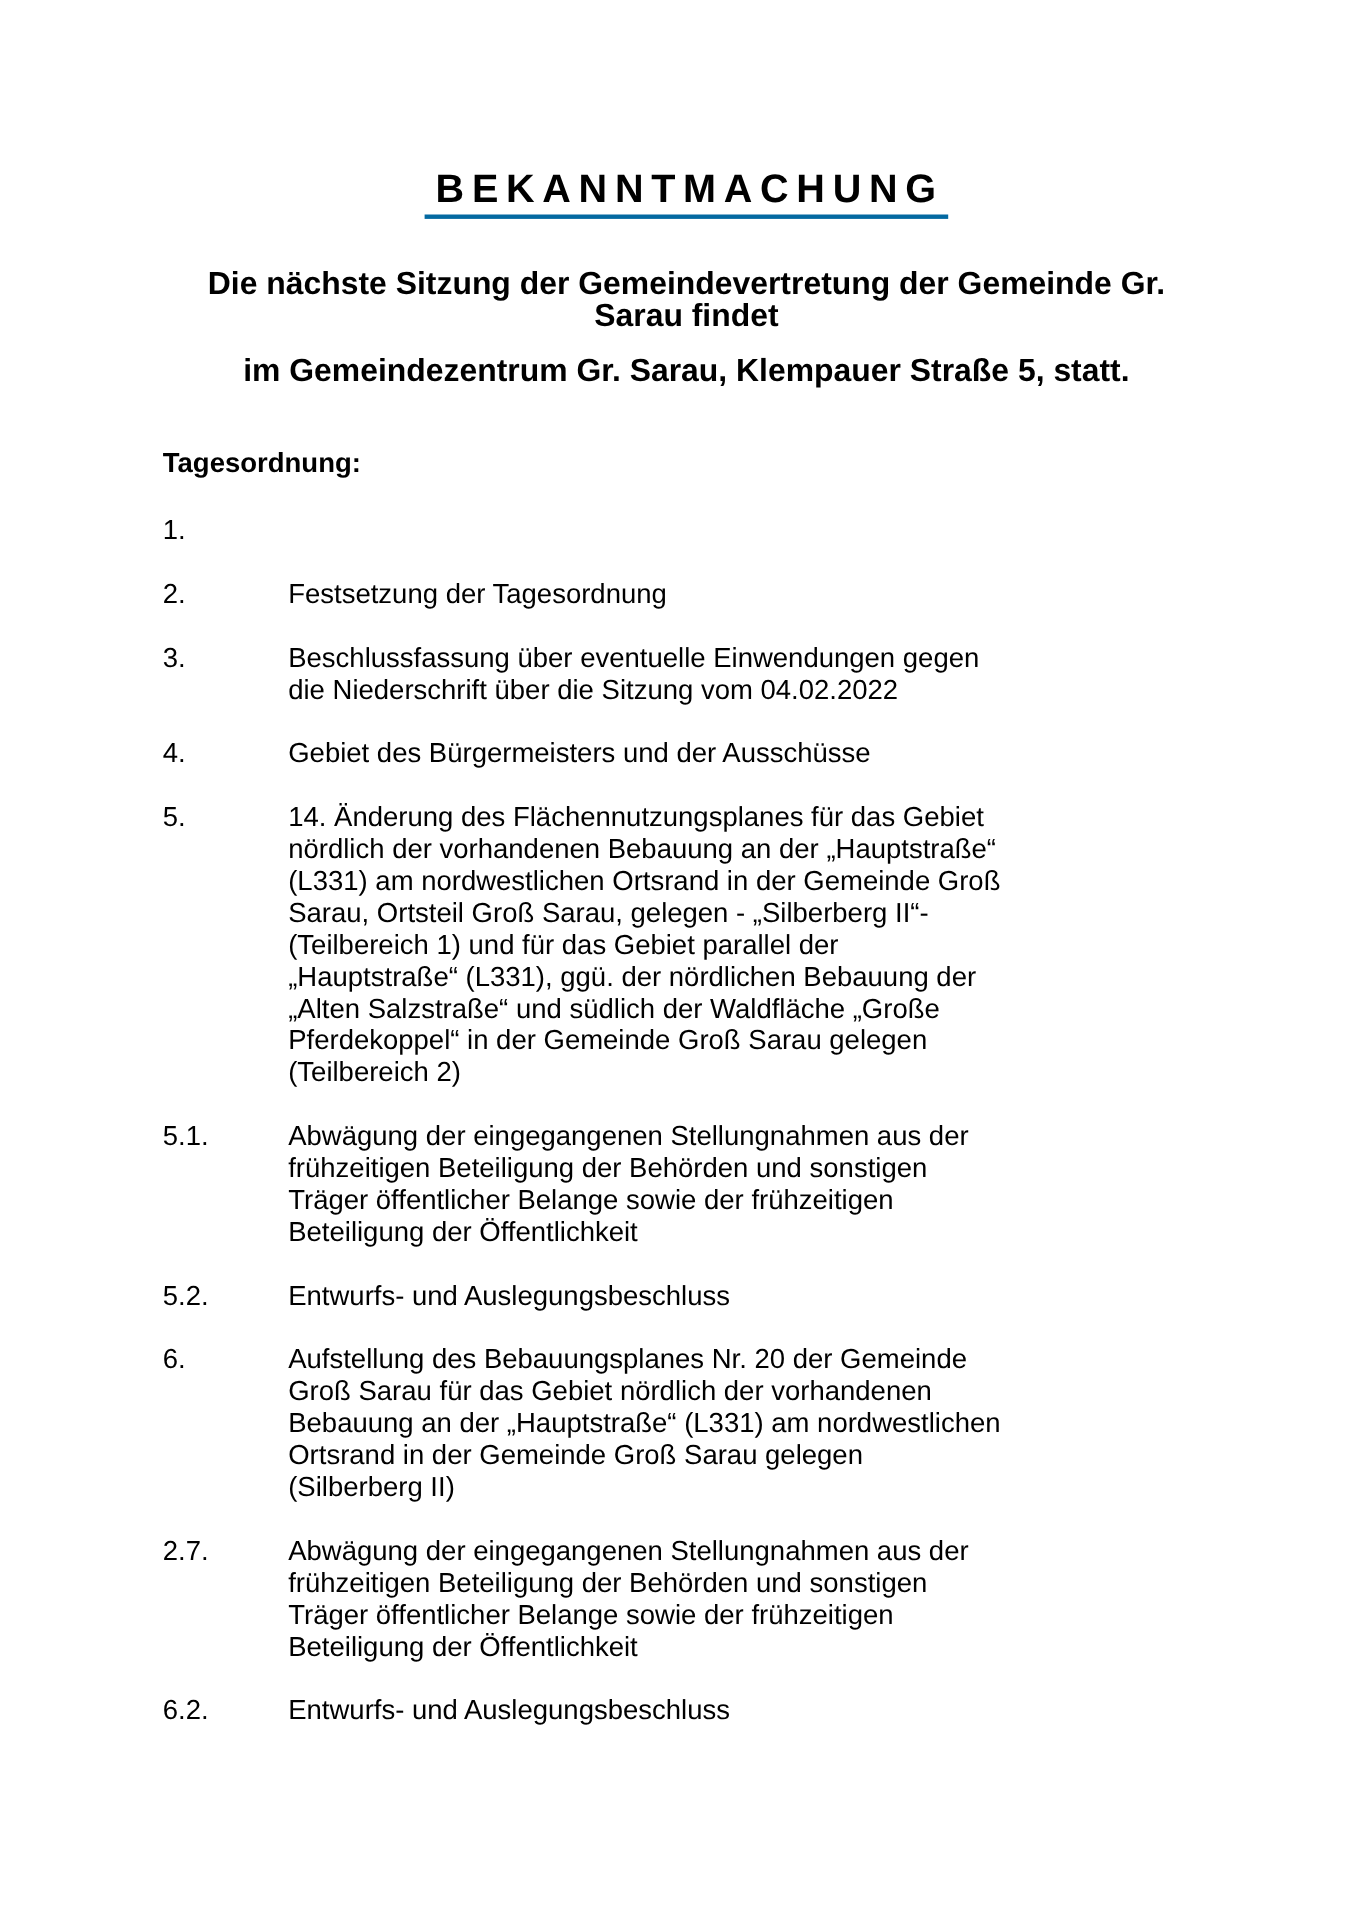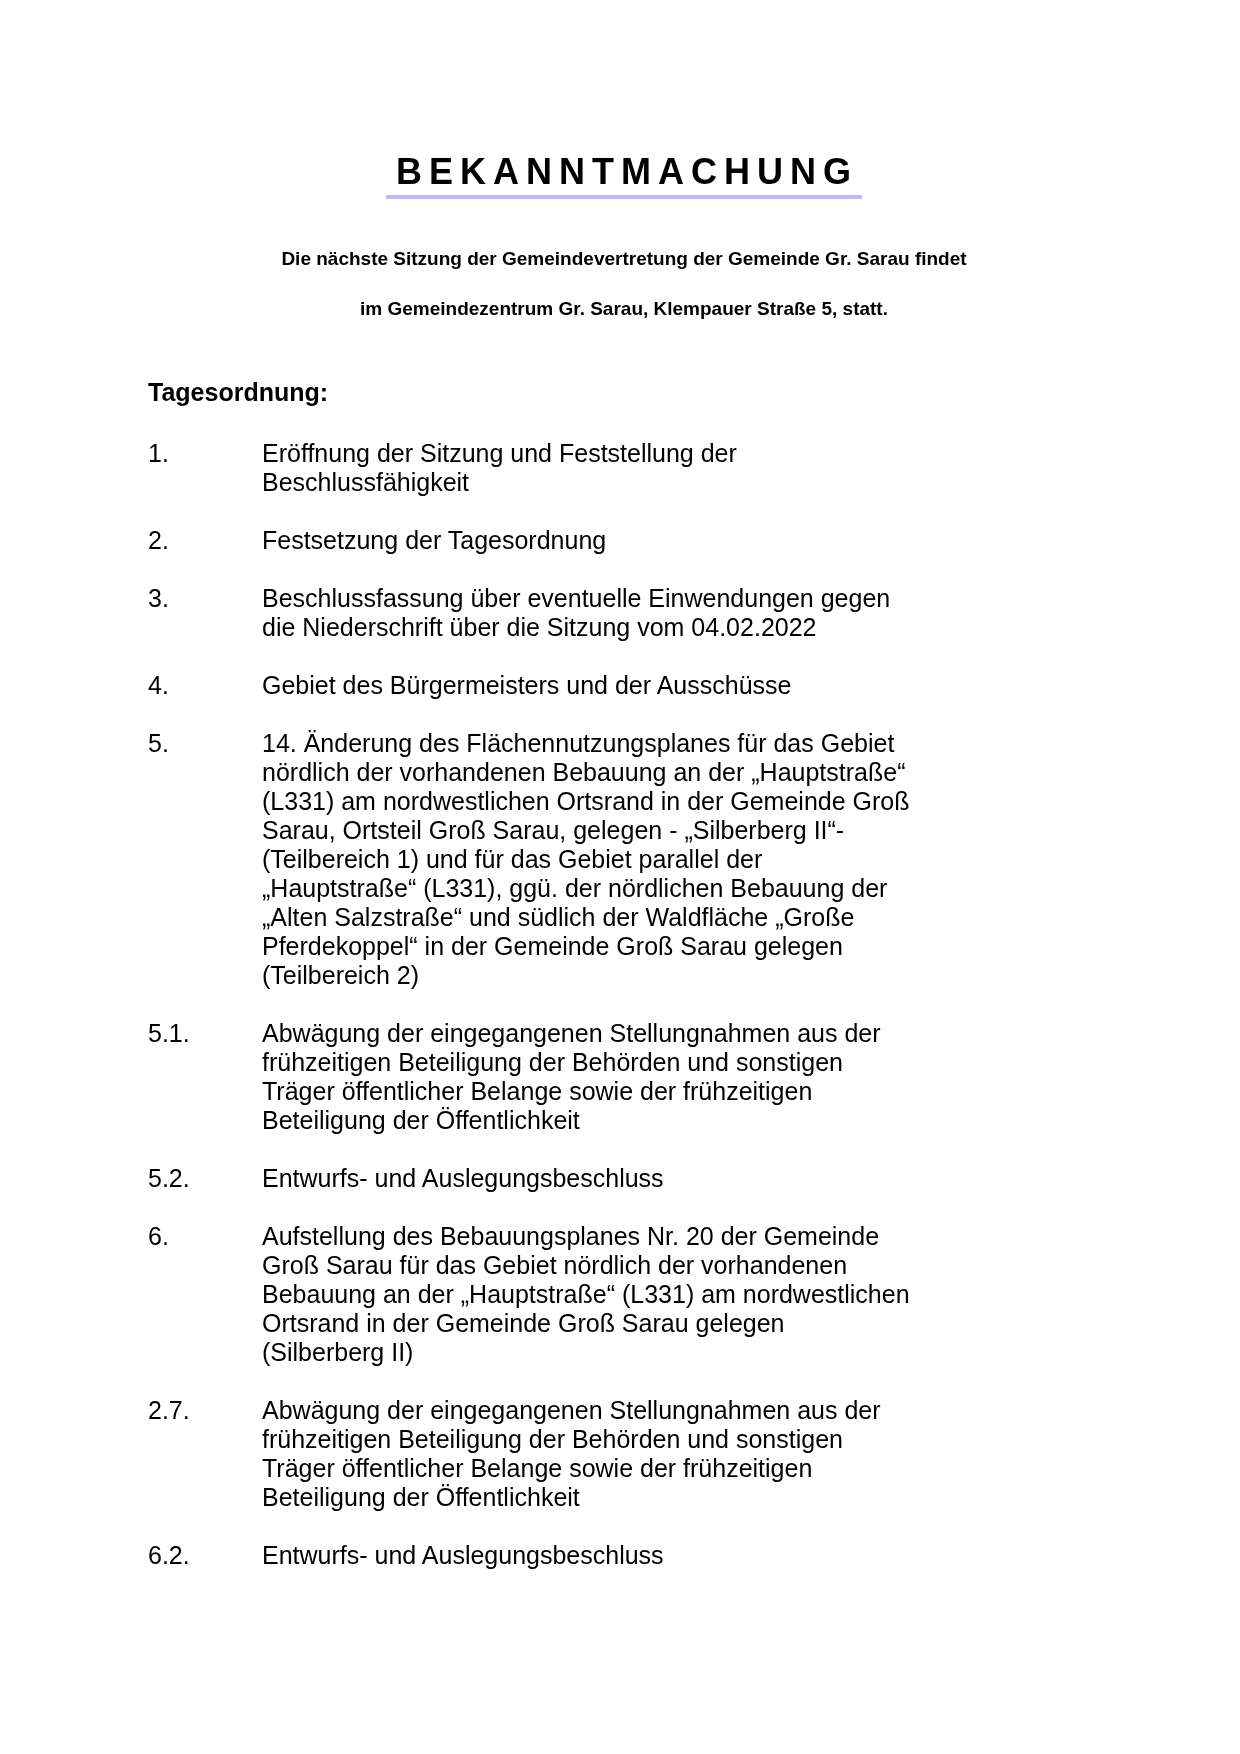--- a/index.html
+++ b/index.html
@@ -19,27 +19,27 @@
   }
   .title-wrap {
     text-align: center;
   }
   .doc-title {
     display: inline-block;
     font-size: 36px;
     line-height: 44px;
     font-weight: bold;
     letter-spacing: 7px;
-    border-bottom: 4px solid #c4b5fd;
+    border-bottom: 4px solid #0369a1;
     padding: 0 4px 1px 10px;
     white-space: nowrap;
   }
   .intro-line {
     text-align: center;
-    font-size: 19px;
+    font-size: 29px;
     line-height: 29px;
     font-weight: bold;
   }
   .intro-1 { margin-top: 45px; }
   .intro-2 { margin-top: 21px; }
   .intro-3 { margin-top: 21px; }
   .intro-underline {
     text-decoration: underline;
     text-decoration-thickness: 2.5px;
     text-underline-offset: 5px;
@@ -81,22 +81,20 @@
 
 
   <div class="intro-line intro-3">im Gemeindezentrum Gr. Sarau, Klempauer Straße 5, statt.</div>
 
   <div class="agenda-heading">Tagesordnung:</div>
 
   <div class="agenda">
 
     <div class="agenda-row">
       <div class="agenda-num">1.</div>
-      <div class="agenda-text">Eröffnung der Sitzung und Feststellung der
-Beschlussfähigkeit</div>
     </div>
 
     <div class="agenda-row">
       <div class="agenda-num">2.</div>
       <div class="agenda-text">Festsetzung der Tagesordnung</div>
     </div>
 
     <div class="agenda-row">
       <div class="agenda-num">3.</div>
       <div class="agenda-text">Beschlussfassung über eventuelle Einwendungen gegen

